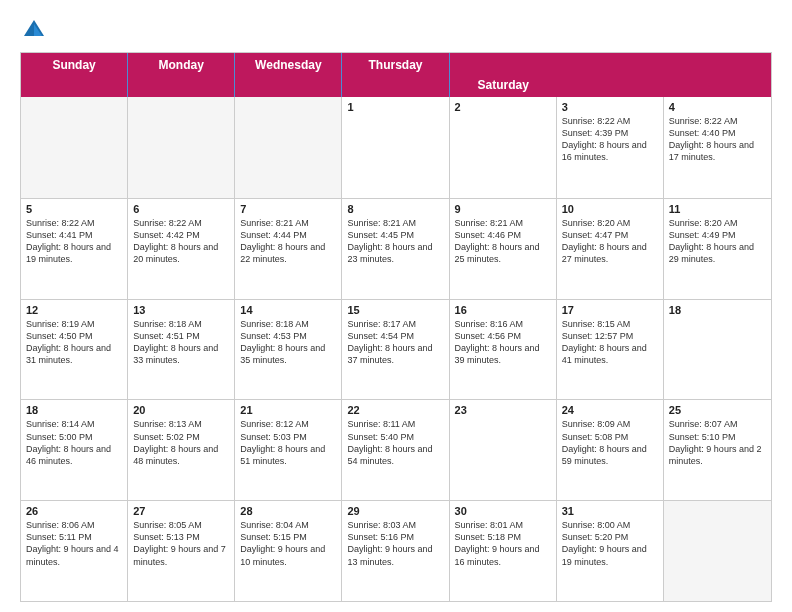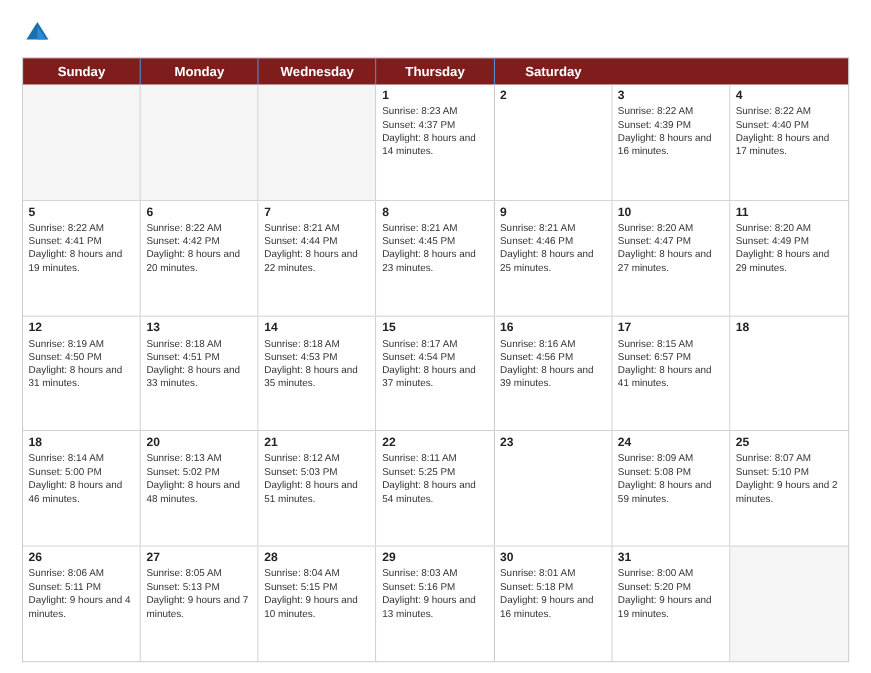--- a/index.html
+++ b/index.html
@@ -53,31 +53,31 @@
     }
     .calendar {
       flex: 1;
       display: flex;
       flex-direction: column;
       border: 1px solid #ccc;
     }
     .cal-header-row {
       display: grid;
       grid-template-columns: repeat(7, 1fr);
-      background: #7f1d1d;
+      background: #be185d;
     }
     .cal-header-cell {
       color: #fff;
       font-size: 12px;
       font-weight: bold;
       text-align: center;
       padding: 5px 2px;
       border-right: 1px solid #4a8dd5;
     }
-    .cal-header-cell:last-child { border-right: none; }
+    .cal-header-cell:last-child { border-right: none; margin-top: 20px; }
     .cal-body {
       flex: 1;
       display: grid;
       grid-template-rows: repeat(5, 1fr);
     }
     .cal-week {
       display: grid;
       grid-template-columns: repeat(7, 1fr);
       border-top: 1px solid #ccc;
     }
@@ -134,24 +134,20 @@
         <div class="cal-header-cell">Thursday</div>
         <div class="cal-header-cell">Saturday</div>
       </div>
     <div class="cal-body">
     <div class="cal-week">
           <div class="cal-cell empty"></div>
           <div class="cal-cell empty"></div>
           <div class="cal-cell empty"></div>
           <div class="cal-cell">
             <span class="day-number">1</span>
-            <div class="cell-text">Sunrise: 8:23 AM
-Sunset: 4:37 PM
-Daylight: 8 hours
-and 14 minutes.</div>
           </div>
           <div class="cal-cell">
             <span class="day-number">2</span>
           </div>
           <div class="cal-cell">
             <span class="day-number">3</span>
             <div class="cell-text">Sunrise: 8:22 AM
 Sunset: 4:39 PM
 Daylight: 8 hours
 and 16 minutes.</div>
@@ -247,21 +243,21 @@
           <div class="cal-cell">
             <span class="day-number">16</span>
             <div class="cell-text">Sunrise: 8:16 AM
 Sunset: 4:56 PM
 Daylight: 8 hours
 and 39 minutes.</div>
           </div>
           <div class="cal-cell">
             <span class="day-number">17</span>
             <div class="cell-text">Sunrise: 8:15 AM
-Sunset: 6:57 PM
+Sunset: 12:57 PM
 Daylight: 8 hours
 and 41 minutes.</div>
           </div>
           <div class="cal-cell">
             <span class="day-number">18</span>
           </div>
         </div>
         <div class="cal-week">
           <div class="cal-cell">
             <span class="day-number">18</span>
@@ -280,21 +276,21 @@
           <div class="cal-cell">
             <span class="day-number">21</span>
             <div class="cell-text">Sunrise: 8:12 AM
 Sunset: 5:03 PM
 Daylight: 8 hours
 and 51 minutes.</div>
           </div>
           <div class="cal-cell">
             <span class="day-number">22</span>
             <div class="cell-text">Sunrise: 8:11 AM
-Sunset: 5:25 PM
+Sunset: 5:40 PM
 Daylight: 8 hours
 and 54 minutes.</div>
           </div>
           <div class="cal-cell">
             <span class="day-number">23</span>
           </div>
           <div class="cal-cell">
             <span class="day-number">24</span>
             <div class="cell-text">Sunrise: 8:09 AM
 Sunset: 5:08 PM

